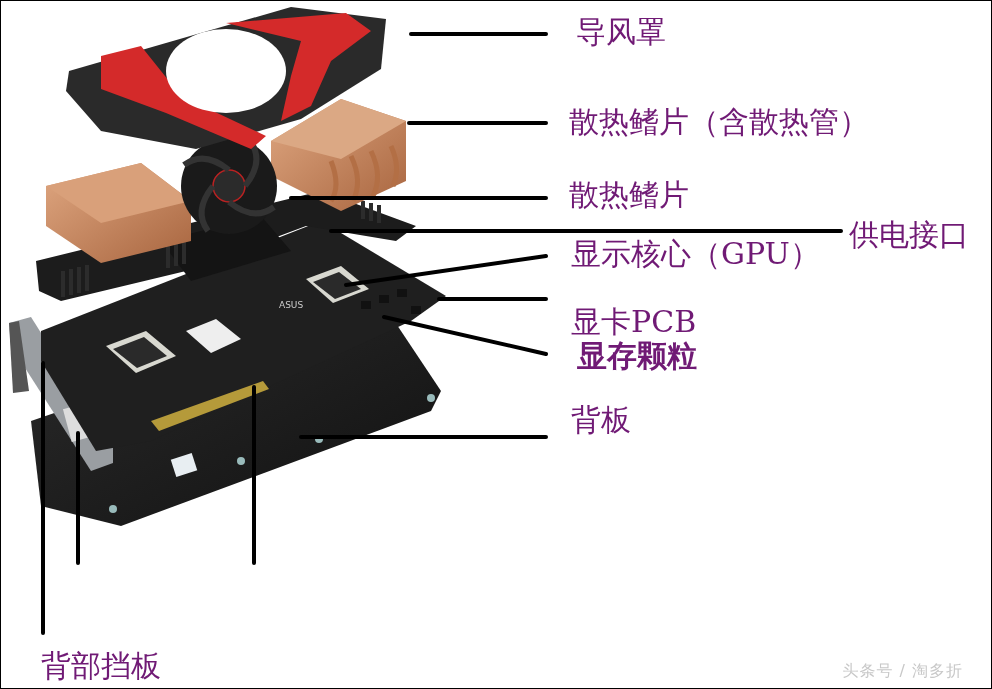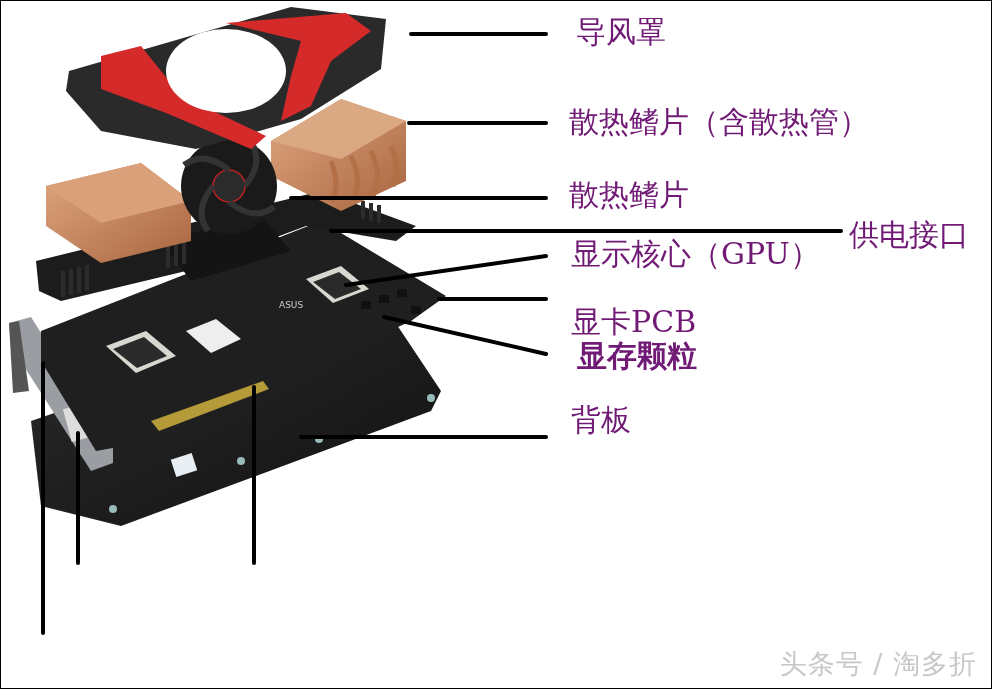--- a/index.html
+++ b/index.html
@@ -1,20 +1,20 @@
 <!DOCTYPE html>
 <html><head>
 <meta charset="utf-8">
 <style>
   html, body { margin:0; padding:0; background:#fff; }
   #stage { position:relative; width:992px; height:689px; background:#fff; overflow:hidden;
     border:1px solid #000; box-sizing:border-box; font-family:"DejaVu Serif","Liberation Serif",serif; }
   .label { position:absolute; color:#701a75; font-size:30px; line-height:1; white-space:nowrap; font-weight:500; }
   svg.art { position:absolute; left:0; top:0; }
-  .wm { position:absolute; right:14px; bottom:6px; font-family:"DejaVu Sans",sans-serif; font-size:27px; color:#c8c8c8; letter-spacing:1px;margin-top:16px; }
+  .wm { position:absolute; right:28px; bottom:6px; font-family:"DejaVu Sans",sans-serif; font-size:16px; color:#c8c8c8; letter-spacing:1px;margin-top:16px; }
 </style>
 </head>
 <body>
 
 <div id="stage">
 
   <svg class="art" width="992" height="689" viewBox="0 0 992 689">
     <defs>
       <linearGradient id="cu" x1="0" y1="0" x2="1" y2="1">
         <stop offset="0" stop-color="#e0a882"></stop>
@@ -125,15 +125,16 @@
   </svg>
 
   <div class="label" style="left:575px;top:16px;">导风罩</div>
   <div class="label" style="left:568px;top:106px;text-align:center;">散热鳍片（含散热管）</div>
   <div class="label" style="left:568px;top:179px;">散热鳍片</div>
   <div class="label" style="left:570px;top:238px;">显示核心（GPU）</div>
   <div class="label" style="left:848px;top:219px;">供电接口</div>
   <div class="label" style="left:570px;top:283px;margin-top:23px;">显卡PCB</div>
   <div class="label" style="left:576px;top:340px;font-weight:bold;">显存颗粒</div>
   <div class="label" style="left:570px;top:404px;">背板</div>
+  <div class="label" style="left:40px;top:650px;">背部挡板</div>
 
   <div class="wm">头条号 / 淘多折</div>
 </div>
 
 </body></html>

